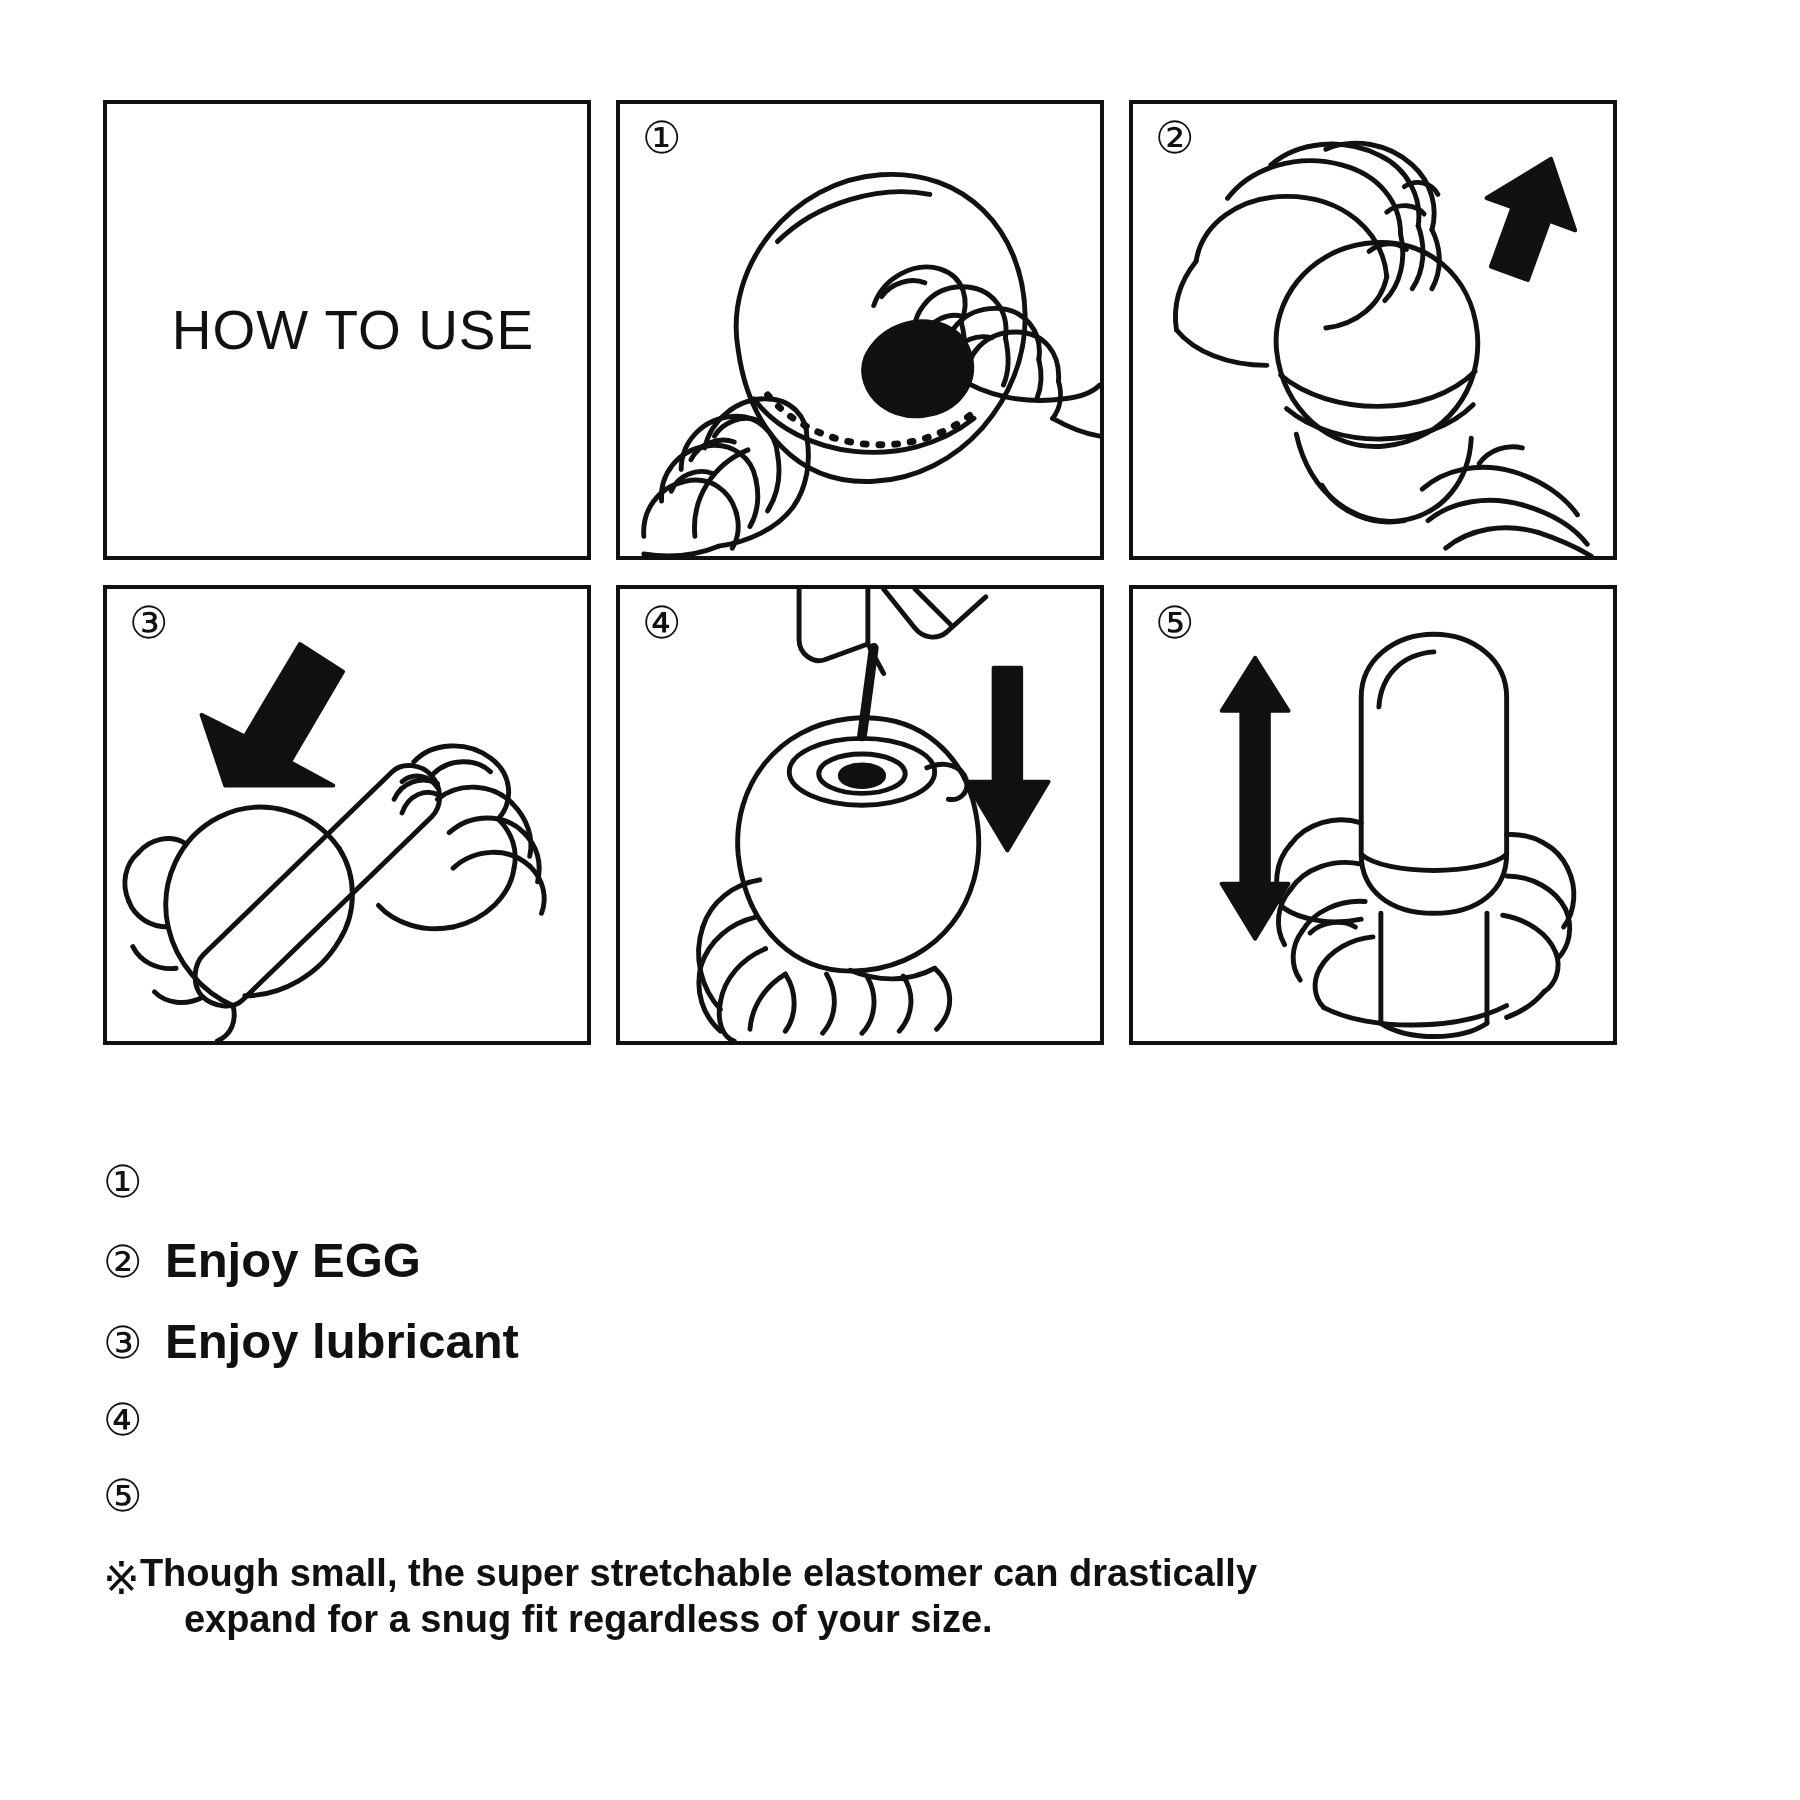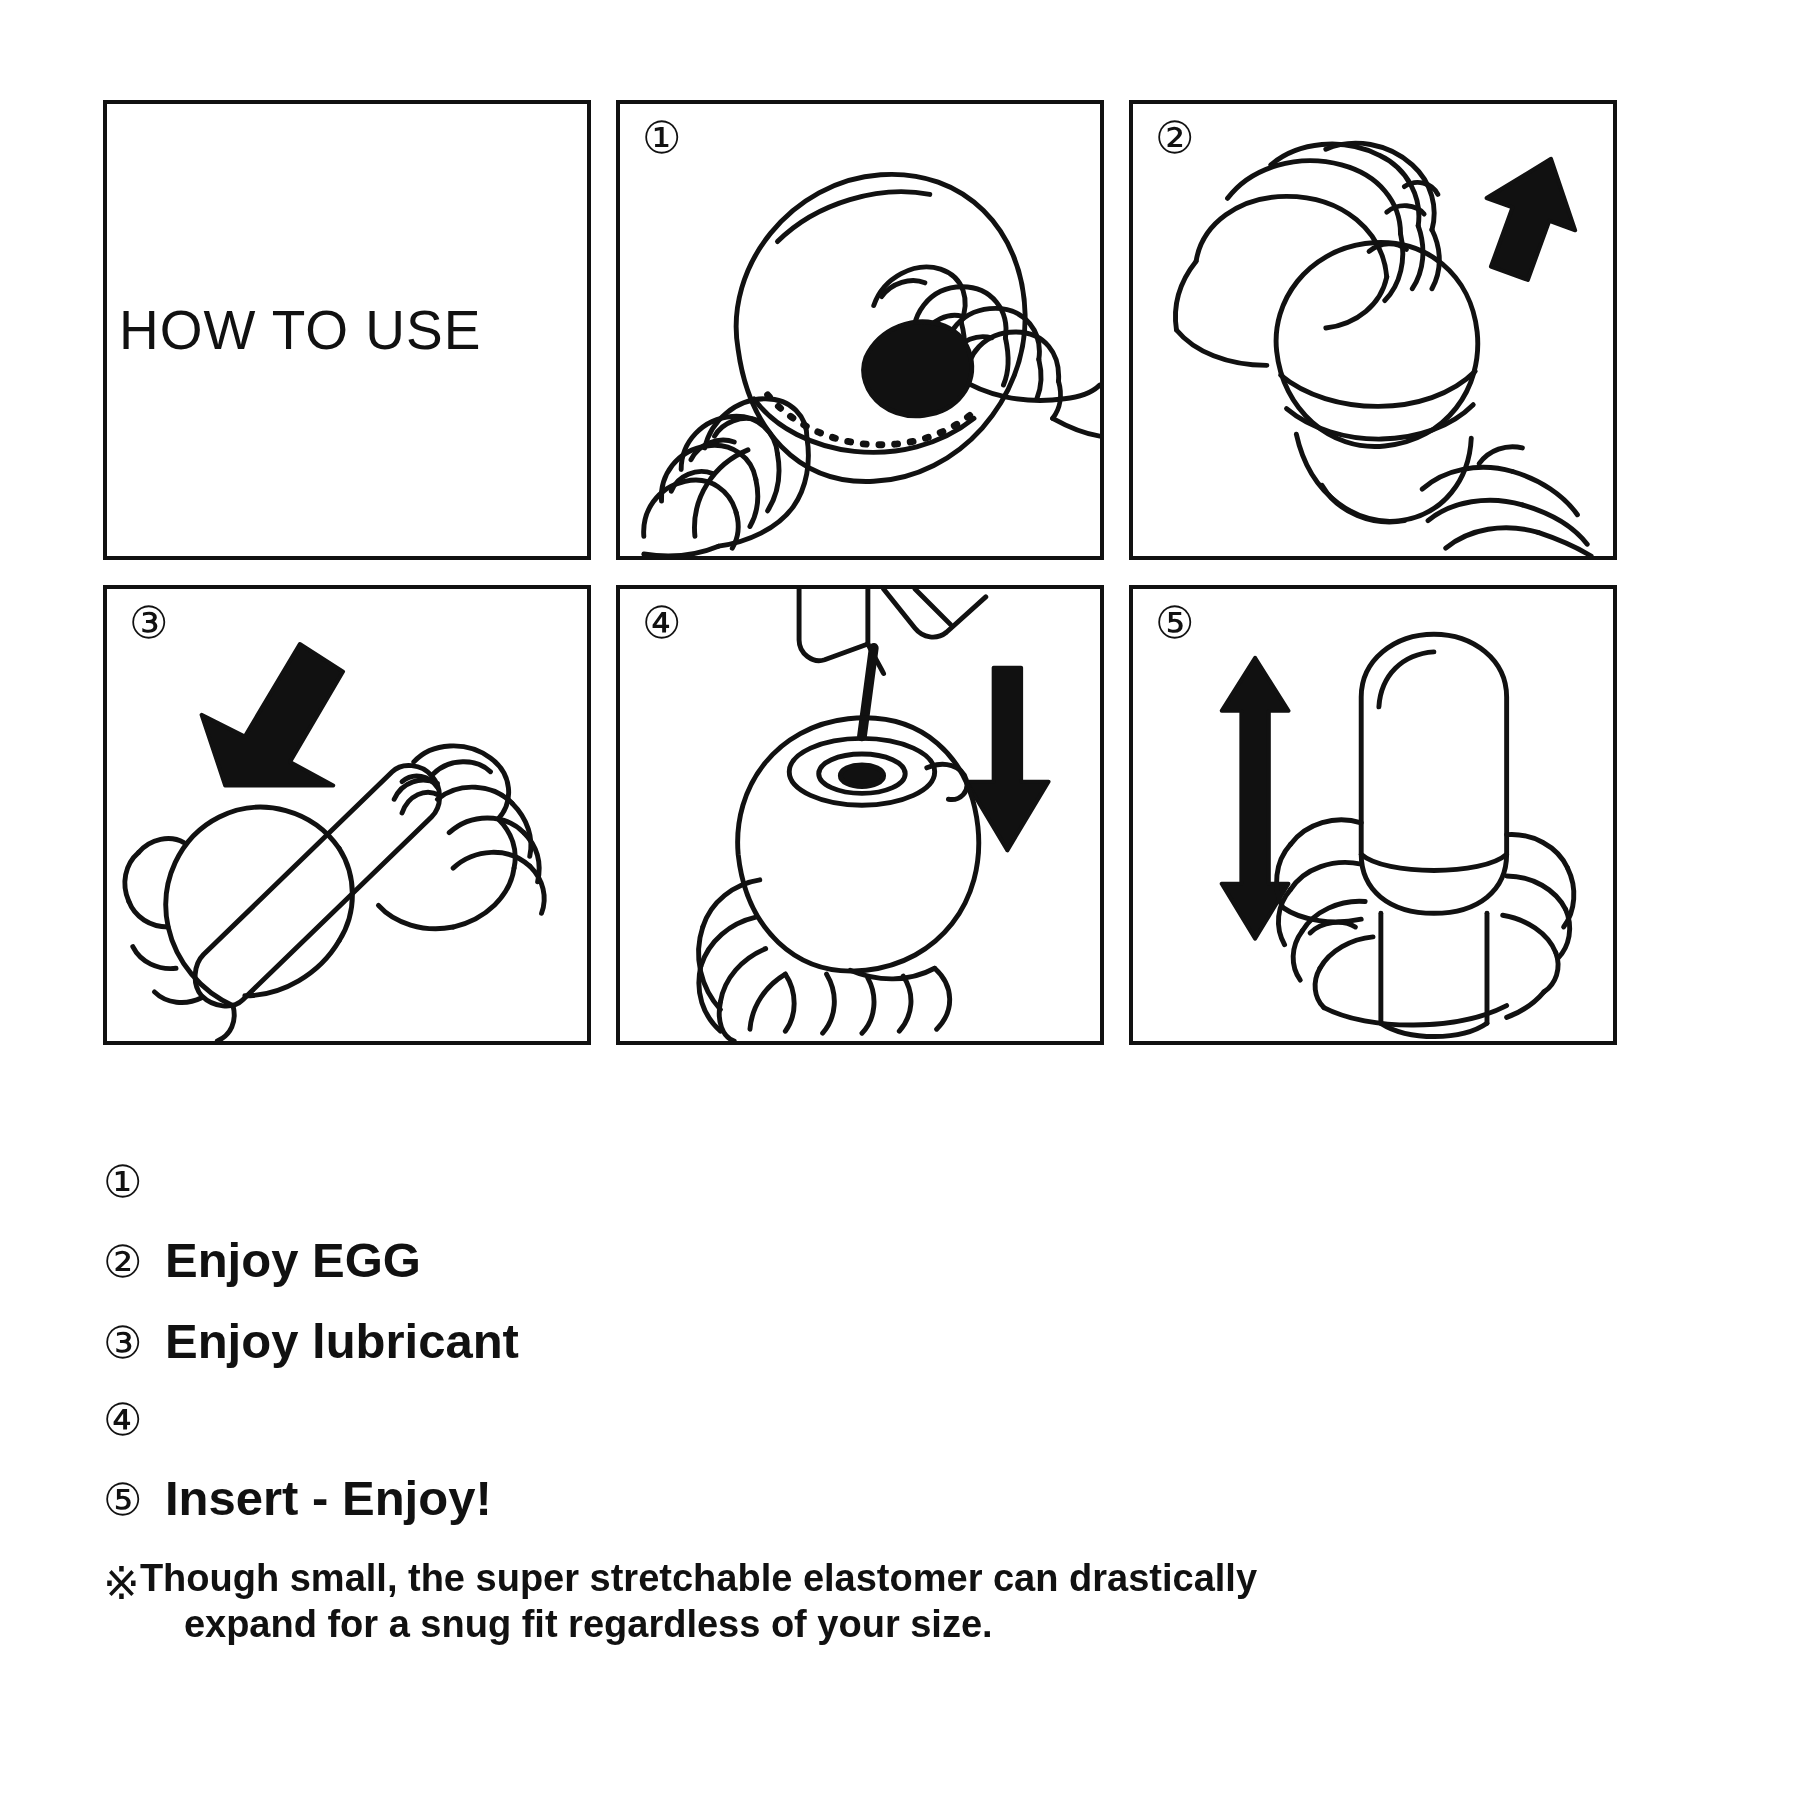--- a/index.html
+++ b/index.html
@@ -46,21 +46,21 @@
     top: 12px;
     font-size: 44px;
     line-height: 1;
     font-family: "DejaVu Sans", sans-serif;
     color: #111111;
     z-index: 5;
   }
   .panel-title {
     display: flex;
     align-items: center;
-    justify-content: flex-start;
+    justify-content: center;
     padding-left: 12px;
   }
   .panel-title .title-text {
     font-size: 55px;
     letter-spacing: 1px;
     font-weight: 400;
     color: #111111;
     font-family: "Liberation Sans", sans-serif;
   }
   .panel svg {
@@ -359,21 +359,20 @@
       <span class="marker">③</span>
       <span class="label">Enjoy lubricant</span>
     </div>
 
     <div class="step-line">
       <span class="marker">④</span>
     </div>
 
     <div class="step-line">
       <span class="marker">⑤</span>
-      <span class="label">Insert - Enjoy!</span>
     </div>
 
     <div class="note">
       <span class="note-mark">※</span>
       <span class="note-text">
         <span>Though small, the super stretchable elastomer can drastically</span>
         <span class="line2">expand for a snug fit regardless of your size.</span>
       </span>
     </div>
 

